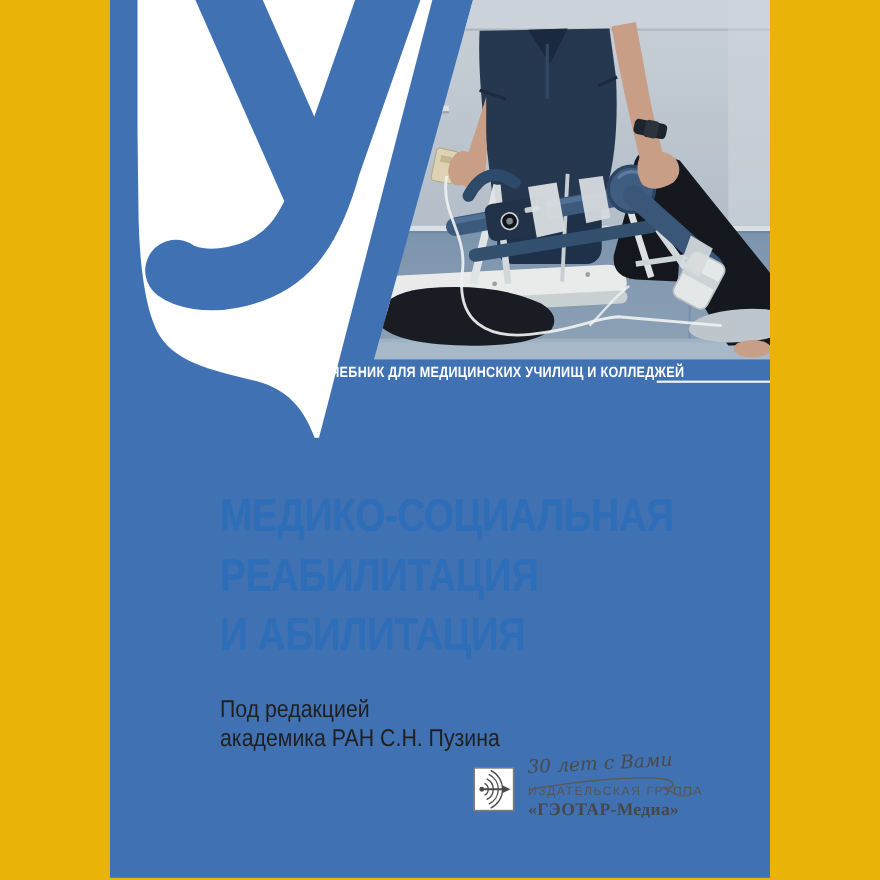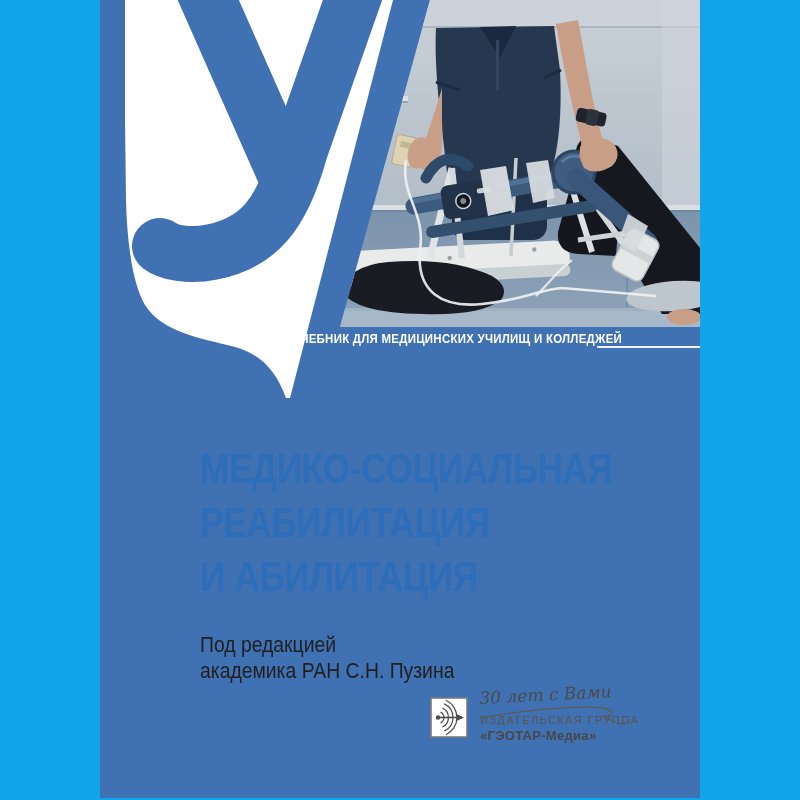--- a/index.html
+++ b/index.html
@@ -1,37 +1,37 @@
 <!DOCTYPE html>
 <html><head>
 <meta charset="utf-8">
 <style>
   html,body{margin:0;padding:0;}
   body{font-family:"Liberation Sans",sans-serif;background:#ffffff;}
-  .stage{position:relative;width:800px;height:800px;background:#0ea5e9;overflow:hidden;}
+  .stage{position:relative;width:800px;height:800px;background:#eab308;overflow:hidden;}
   .cover{position:absolute;left:100px;top:0;width:600px;height:798px;background:#4072b3;}
   .letter-svg{position:absolute;left:0;top:0;width:600px;height:420px;display:block;}
   .photo{position:absolute;left:230px;top:0;width:370px;height:327px;
          clip-path:polygon(100px 0,370px 0,370px 327px,10px 327px);}
   .photo svg{display:block;width:370px;height:327px;}
   .banner-label{position:absolute;left:193px;top:331px;color:#ffffff;font-weight:bold;
         font-size:13.5px;letter-spacing:.3px;transform:scaleX(.85);transform-origin:left top;white-space:nowrap;}
   .banner-rule{position:absolute;left:497px;top:346px;width:103px;height:2px;background:#ffffff;opacity:.92;}
   .title{position:absolute;left:100px;top:442px;color:#2e6db7;font-weight:bold;
         font-size:42px;line-height:54px;letter-spacing:-.5px;transform:scaleX(.84);transform-origin:left top;white-space:nowrap;}
   .editor{position:absolute;left:100px;top:632px;color:#1f1f1f;font-size:22px;line-height:26px;
         transform:scaleX(.88);transform-origin:left top;white-space:nowrap;}
   .pub{position:absolute;left:330px;top:688px;width:300px;height:70px;color:#4f4f4f;}
   .pub-icon{position:absolute;left:0;top:9px;}
   .pub-text{position:absolute;left:50px;top:0;width:240px;}
   .pub-anniv{font-family:"DejaVu Serif",serif;font-style:italic;font-size:17px;color:#4a4a4a;
         transform:rotate(-3deg);transform-origin:left bottom;white-space:nowrap;}
   .pub-swash{position:absolute;left:-2px;top:14px;}
   .pub-group{font-size:11px;letter-spacing:1.4px;color:#555555;margin-top:6px;white-space:nowrap;}
-  .pub-name{font-size:13px;font-weight:bold;color:#474747;letter-spacing:.3px;margin-top:2px;white-space:nowrap;}
+  .pub-name{font-size:16px;font-weight:bold;color:#474747;letter-spacing:.3px;margin-top:2px;white-space:nowrap;font-family:Liberation Serif, serif;}
 </style>
 </head>
 <body>
 
 <div class="stage">
   <div class="cover">
 
     <svg class="letter-svg" viewBox="0 0 600 420" aria-hidden="true">
       <defs>
         <clipPath id="panelclip">

